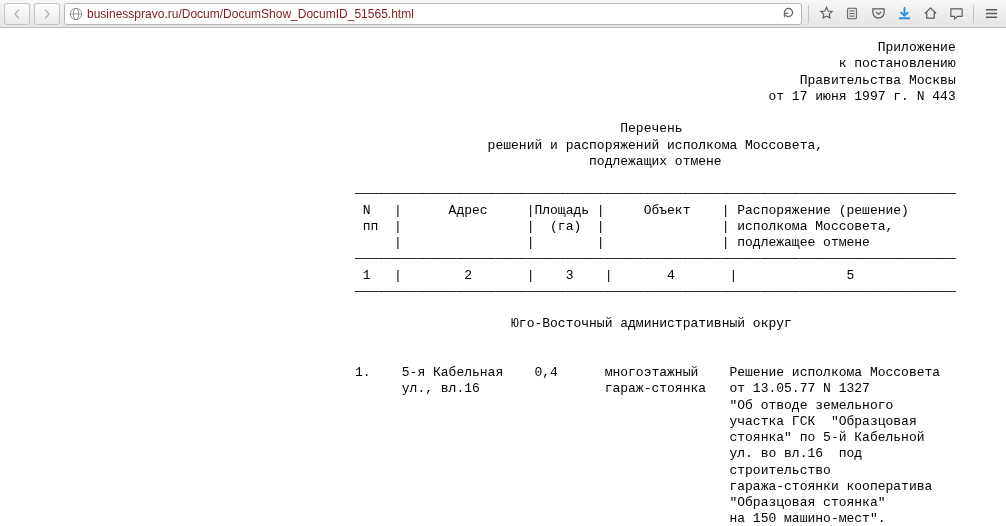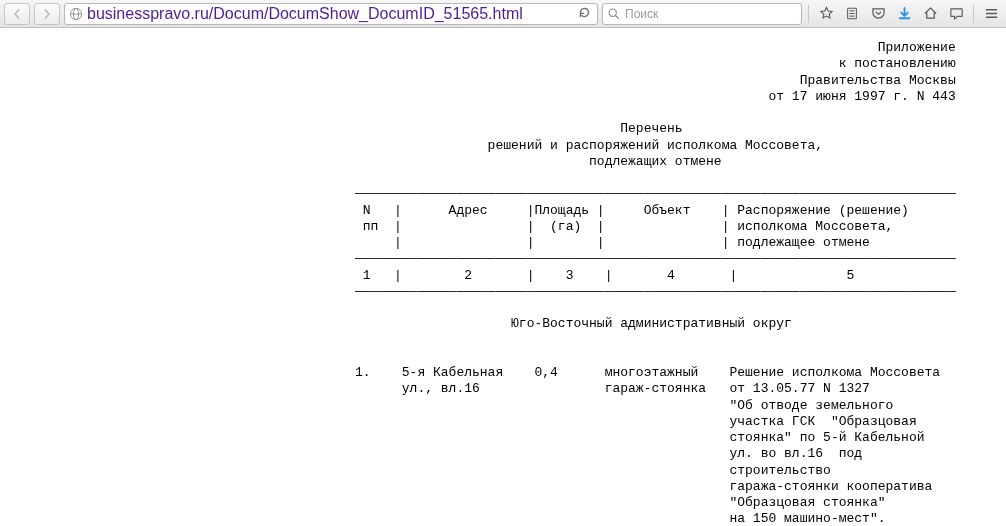--- a/index.html
+++ b/index.html
@@ -46,22 +46,22 @@
     align-items: center;
     padding: 0 4px;
     gap: 4px;
     overflow: hidden;
   }
   .globe {
     width: 14px; height: 14px; flex-shrink: 0;
   }
   .url-text {
     flex: 1;
-    font-size: 16px;
-    color: #4c1d95;
+    font-size: 12px;
+    color: #7f1d1d;
     white-space: nowrap;
     overflow: hidden;
   }
   .reload {
     width: 18px;
     text-align: center;
     color: #6b6b6b;
     font-size: 13px;
   }
   .searchbar {
@@ -133,29 +133,20 @@
     </svg>
     <span class="url-text">businesspravo.ru/Docum/DocumShow_DocumID_51565.html</span>
     <span class="reload">
       <svg width="13" height="13" viewBox="0 0 16 16">
         <path d="M3 8a5 5 0 1 1 1.7 3.7" fill="none" stroke="#6b6b6b" stroke-width="1.6" stroke-linecap="round"></path>
         <path d="M3 13 L3 9 L7 9" fill="none" stroke="#6b6b6b" stroke-width="1.6" stroke-linecap="round" stroke-linejoin="round"></path>
       </svg>
     </span>
   </div>
 
-  <div class="searchbar">
-    <span class="search-icon">
-      <svg width="13" height="13" viewBox="0 0 16 16">
-          <circle cx="7" cy="7" r="4.5" fill="none" stroke="#8a8a8a" stroke-width="1.4"></circle>
-          <line x1="10.5" y1="10.5" x2="14" y2="14" stroke="#8a8a8a" stroke-width="1.6" stroke-linecap="round"></line>
-        </svg>
-    </span>
-    <span class="search-text">Поиск</span>
-  </div>
 
   <div class="sep"></div>
 
   <div class="tb-icon">
     <svg width="15" height="15" viewBox="0 0 16 16">
         <path d="M8 1.5l1.8 3.9 4.2.4-3.1 2.9.8 4.1L8 10.7 4.3 12.8l.8-4.1L2 5.8l4.2-.4L8 1.5z" fill="none" stroke="#5a5a5a" stroke-width="1.2"></path>
       </svg>
   </div>
   <div class="tb-icon">
     <svg width="14" height="15" viewBox="0 0 16 16">

